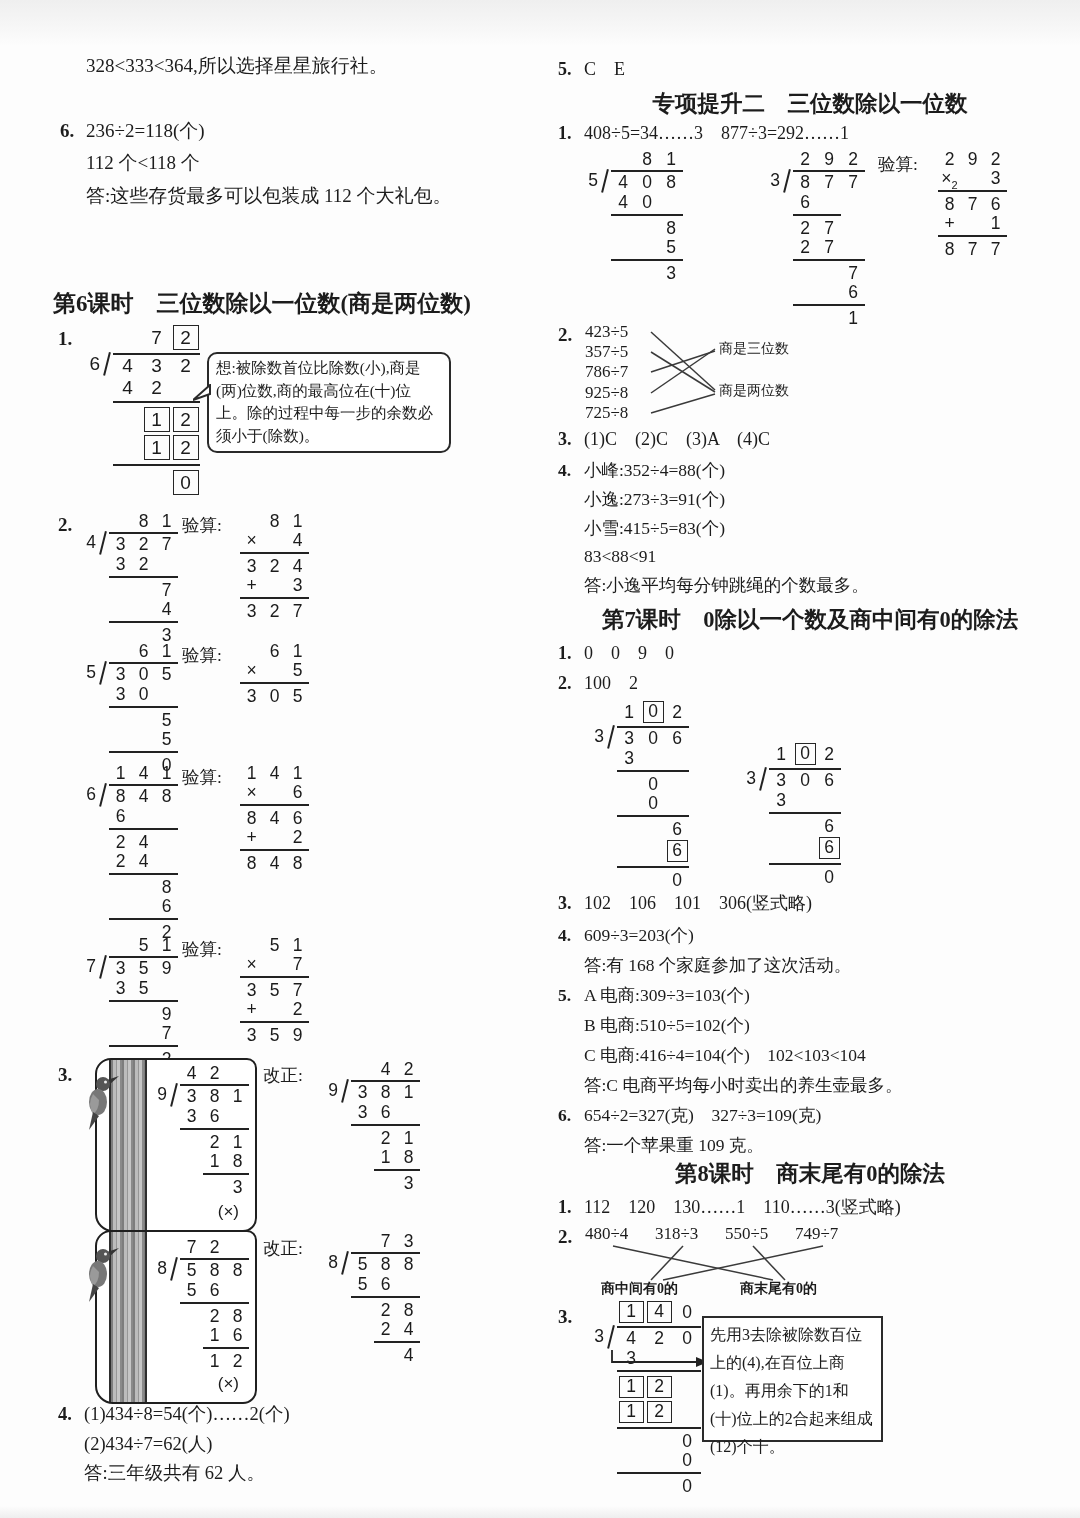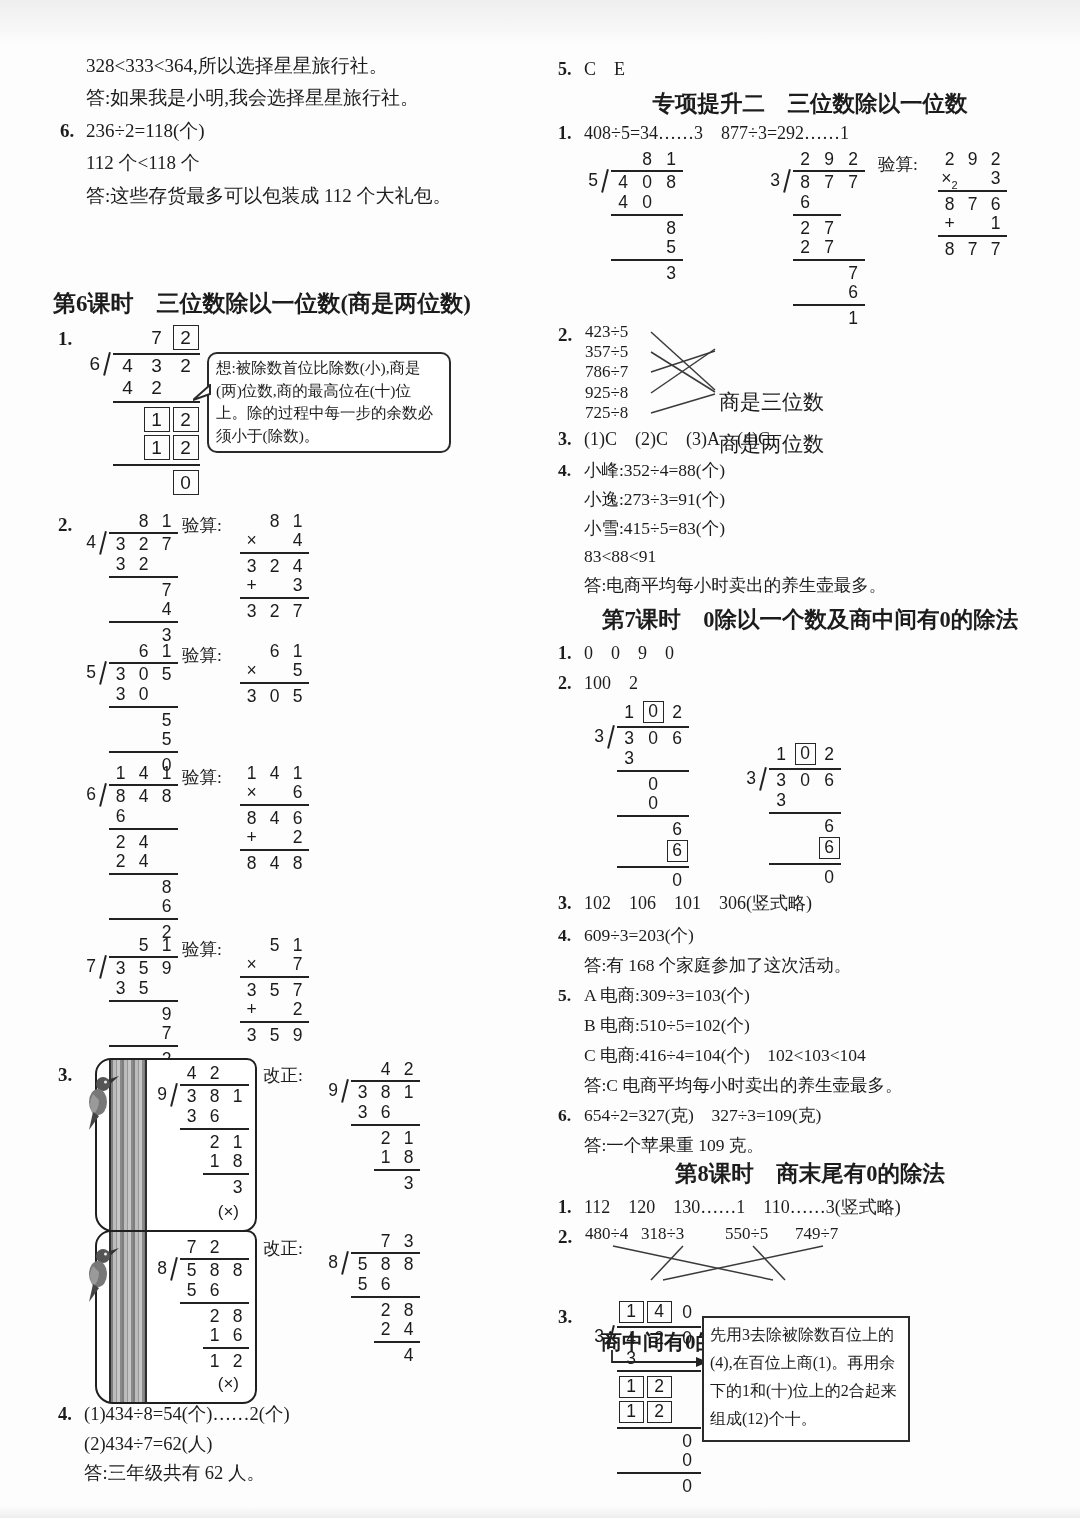--- a/index.html
+++ b/index.html
@@ -36,21 +36,21 @@
   .ld-rule{height:0;border-top:2.3px solid #222;margin:2px 0 3px;}
   sub{font-size:11px;}
   
   .bubble{position:absolute;border:2.2px solid #2a2a2a;border-radius:10px;background:#fff;}
   .bubble .btxt{font-size:15.5px;line-height:22.5px;padding:3px 7px;}
   .btail{position:absolute;}
   .notebox{position:absolute;border:2.2px solid #2b2b2b;background:#fff;font-size:16px;line-height:28px;padding:3px 6px;box-sizing:border-box;}
   
   .match{position:absolute;}
   .mexpr{position:absolute;font-size:17px;white-space:nowrap;}
-  .mlabel{position:absolute;font-size:21px;white-space:nowrap;margin-top:48px;}
+  .mlabel{position:absolute;font-size:14px;white-space:nowrap;}
   .mlabel.bold{font-weight:700;}
   .mlines{position:absolute;left:0;top:0;}
   
   .paper{position:absolute;width:158px;height:170px;background:#fff;border:2.6px solid #1f1f1f;
          border-radius:16px 10px 14px 18px;}
   .trunk{position:absolute;left:12px;top:0;bottom:0;width:34px;
          background:repeating-linear-gradient(90deg,#7d7d7d 0 2px,#bcbcbc 2px 5px,#979797 5px 6px,#c6c6c6 6px 9px,#8a8a8a 9px 11px);
          border-left:2px solid #2e2e2e;border-right:2px solid #2e2e2e;}
   .bird{position:absolute;}
   .wrongmark{position:absolute;right:16px;bottom:8px;font-size:17px;font-family:"Liberation Sans",sans-serif;}
@@ -62,21 +62,20 @@
 <div class="page">
   <div class="scan-top"></div>
 
   <div class="lines" style="left:60px;top:50px;--lh:32.4px;--fs:19px">
     <div class="ln">
         <span class="num"></span>
         <span class="txt">328&lt;333&lt;364,所以选择星星旅行社。</span>
       </div>
     <div class="ln">
         <span class="num"></span>
-        <span class="txt">答:如果我是小明,我会选择星星旅行社。</span>
       </div>
     <div class="ln">
         <span class="num">6.</span>
         <span class="txt">236÷2=118(个)</span>
       </div>
     <div class="ln">
         <span class="num"></span>
         <span class="txt">112 个&lt;118 个</span>
       </div>
     <div class="ln">
@@ -683,21 +682,21 @@
     <div class="ln">
         <span class="num"></span>
         <span class="txt">小雪:415÷5=83(个)</span>
       </div>
     <div class="ln">
         <span class="num"></span>
         <span class="txt">83&lt;88&lt;91</span>
       </div>
     <div class="ln">
         <span class="num"></span>
-        <span class="txt">答:电商平均每小时卖出的养生壶最多。</span>
+        <span class="txt">答:小逸平均每分钟跳绳的个数最多。</span>
       </div>
   </div>
 
   <div class="h1 center" style="left:555px;top:604px">第7课时　0除以一个数及商中间有0的除法</div>
 
   <div class="lines" style="left:558px;top:640px;--lh:26px;--fs:18px">
     <div class="ln">
         <span class="num">1.</span>
         <span class="txt">0　0　9　0</span>
       </div>
@@ -832,21 +831,21 @@
 
   <span class="pnum" style="left:558px;top:1226px">2.</span>
   <div class="match" style="left:585px;top:1224px;width:320px;height:80px">
     <svg class="mlines" width="320" height="80">
       <line x1="28" y1="22" x2="188" y2="56" stroke="#3a3a3a" stroke-width="1.5"></line>
       <line x1="98" y1="22" x2="66" y2="56" stroke="#3a3a3a" stroke-width="1.5"></line>
       <line x1="168" y1="22" x2="200" y2="56" stroke="#3a3a3a" stroke-width="1.5"></line>
       <line x1="238" y1="22" x2="78" y2="56" stroke="#3a3a3a" stroke-width="1.5"></line>
     </svg>
     <div class="mexpr" style="left:0;top:0">480÷4</div>
-    <div class="mexpr" style="left:56px;top:0">318÷3</div>
+    <div class="mexpr" style="left:70px;top:0">318÷3</div>
     <div class="mexpr" style="left:140px;top:0">550÷5</div>
     <div class="mexpr" style="left:210px;top:0">749÷7</div>
     <div class="mlabel bold" style="left:16px;top:56px">商中间有0的</div>
     <div class="mlabel bold" style="left:155px;top:56px">商末尾有0的</div>
   </div>
 
   <span class="pnum" style="left:558px;top:1306px">3.</span>
   <div class="ld" style="left:586px;top:1300px">
       <div class="ld-row hb qrow" style="width: 84px; margin-left: 31px;">
         <span class="ld-c box" style="left: 1.5px; width: 25px;">1</span>
@@ -883,16 +882,16 @@
       </div>
       <div class="ld-rule" style="margin-left: 31px; width: 84px;"></div>
       <div class="ld-row" style="width: 84px; margin-left: 31px;">
         <span class="ld-c" style="left: 56px; width: 28px;">0</span>
       </div>
     </div>
   <svg style="position:absolute;left:598px;top:1348px" width="114" height="24">
     <path d="M14 2 L14 14 L98 14" stroke="#222" stroke-width="1.8" fill="none"></path>
     <polygon points="98,9 110,14 98,19" fill="#222"></polygon>
   </svg>
-  <div class="notebox" style="left:702px;top:1316px;width:208px;height:126px">先用3去除被除数百位上的(4),在百位上商(1)。再用余下的1和(十)位上的2合起来组成(12)个十。</div>
+  <div class="notebox" style="left:702px;top:1316px;width:181px;height:126px">先用3去除被除数百位上的(4),在百位上商(1)。再用余下的1和(十)位上的2合起来组成(12)个十。</div>
 
   <div class="scan-bottom"></div>
 </div>
 
 </body></html>

